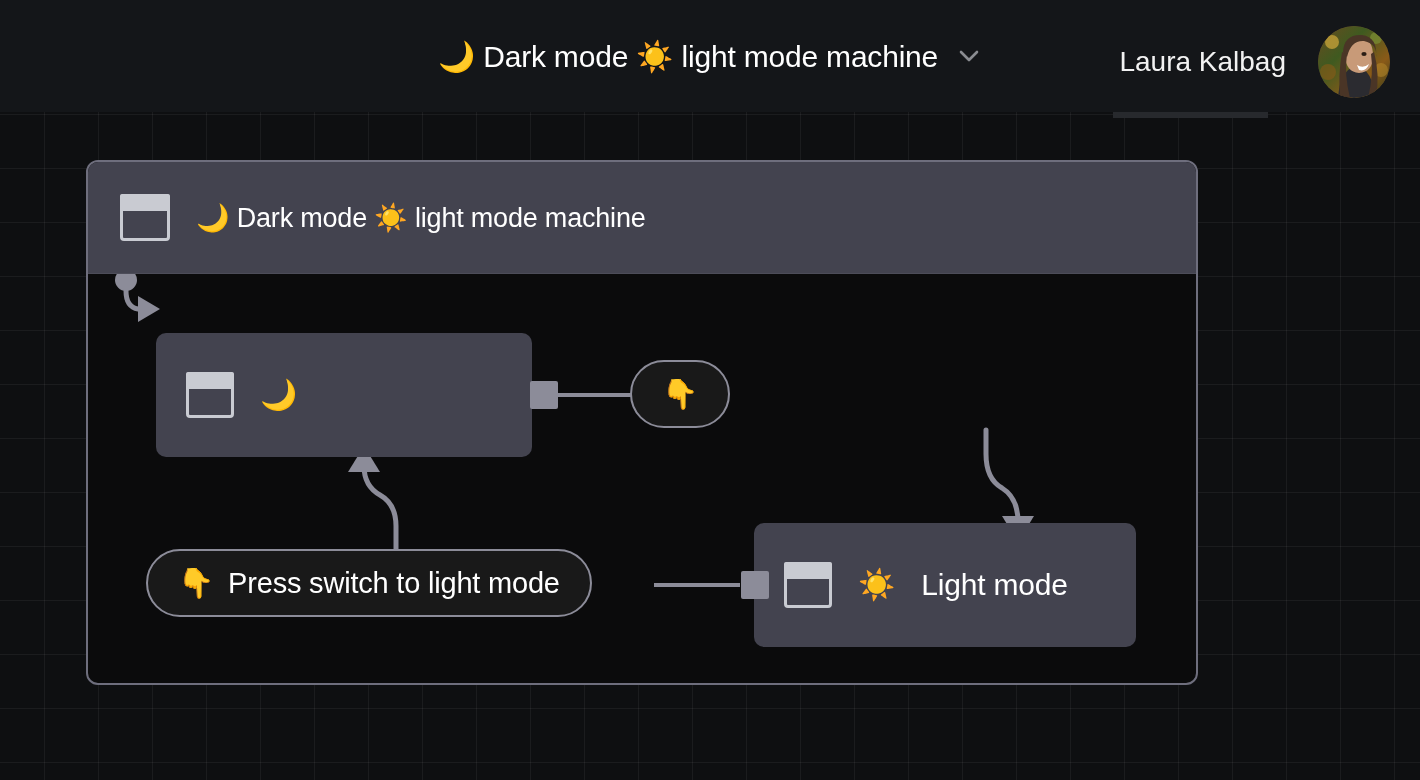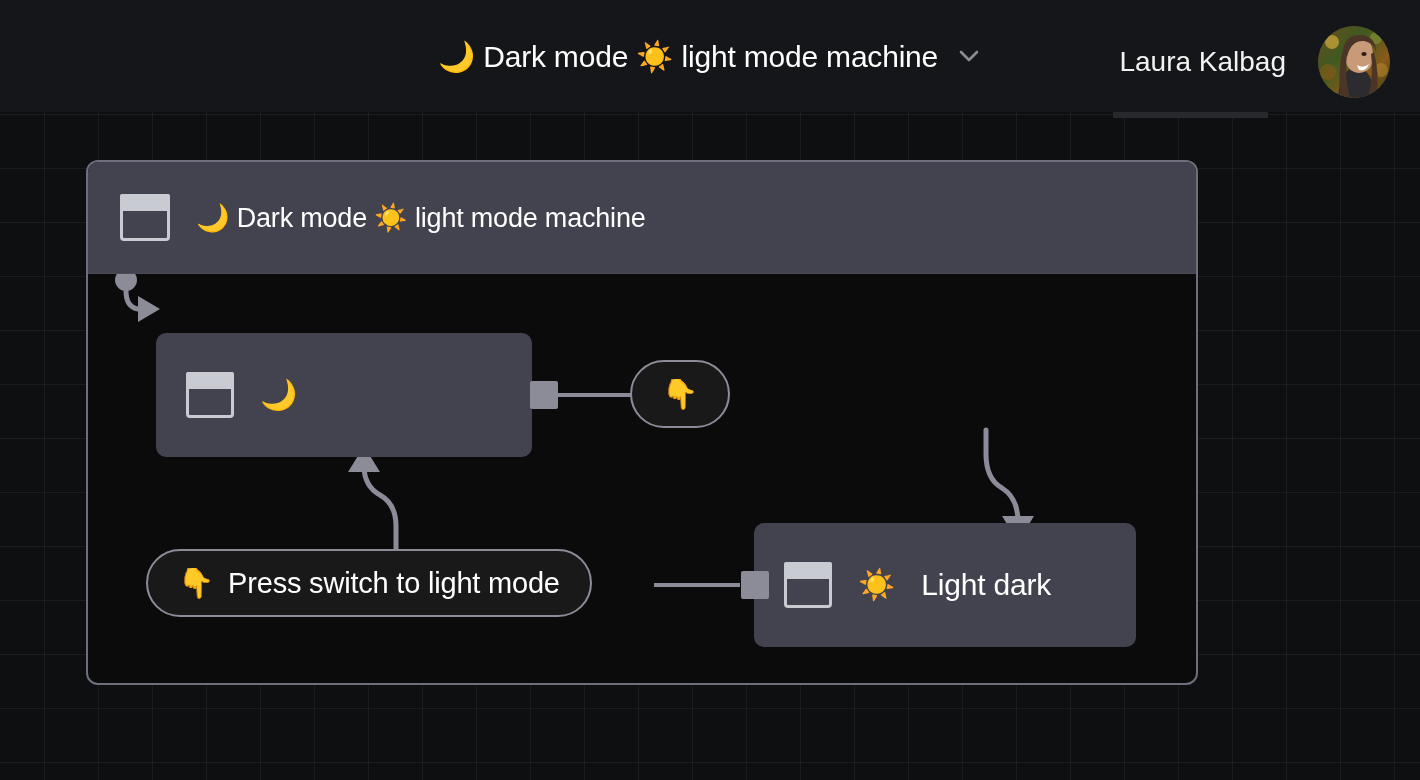--- a/index.html
+++ b/index.html
@@ -239,21 +239,21 @@
           <span class="emoji big">🌙</span>
         </div>
         <span class="port" id="port-dark-right"></span>
 
         <div class="node" id="node-light">
           <span class="state-glyph small">
             <span class="band"></span>
             <span class="frame"></span>
           </span>
           <span class="emoji big">☀️</span>
-          <span class="node-label">Light dark</span>
+          <span class="node-label">Light mode</span>
         </div>
         <span class="port" id="port-light-left"></span>
 
         <div class="pill" id="pill-to-light">
           <span class="emoji">👇</span>
         </div>
 
         <div class="pill" id="pill-to-dark">
           <span class="emoji">👇</span>
           <span class="pill-label">Press switch to light mode</span>

